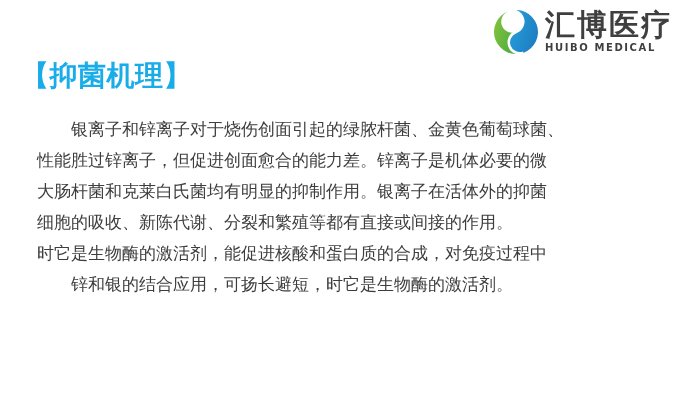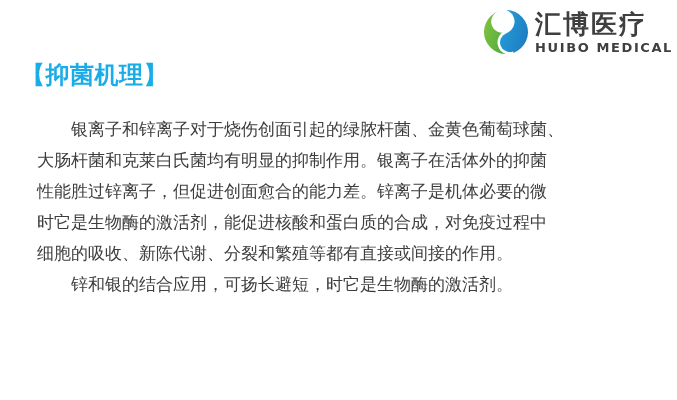--- a/index.html
+++ b/index.html
@@ -28,43 +28,43 @@
     height: 46px;
     margin-right: 5px;
     margin-top: 1px;
   }
   .logo-text {
     display: flex;
     flex-direction: column;
     align-items: flex-start;
   }
   .logo-cn {
-    font-size: 26px;
+    font-size: 30px;
     font-weight: bold;
     color: #3f3f3f;
     letter-spacing: 2px;
     line-height: 33px;
     white-space: nowrap;
   }
   .logo-en {
-    font-size: 13px;
+    font-size: 10px;
     font-weight: bold;
     color: #3f3f3f;
     letter-spacing: 1.6px;
     line-height: 12px;
     margin-top: 1px;
     white-space: nowrap;
   }
   
   .heading {
     position: absolute;
     left: 21px;
     top: 59px;
     margin: 0;
-    font-size: 24px;
+    font-size: 28px;
     font-weight: bold;
     color: #18ace9;
     letter-spacing: 0.5px;
     line-height: 33px;
     white-space: nowrap;
   }
   
   .body-text {
     position: absolute;
     left: 37px;
@@ -106,20 +106,20 @@
     <span class="logo-text">
       <span class="logo-cn">汇博医疗</span>
       <span class="logo-en">HUIBO MEDICAL</span>
     </span>
   </div>
 
   <h1 class="heading">【抑菌机理】</h1>
 
   <div class="body-text">
     <div class="body-line">　　银离子和锌离子对于烧伤创面引起的绿脓杆菌、金黄色葡萄球菌、</div>
+    <div class="body-line">性能胜过锌离子，但促进创面愈合的能力差。锌离子是机体必要的微</div>
     <div class="body-line">大肠杆菌和克莱白氏菌均有明显的抑制作用。银离子在活体外的抑菌</div>
-    <div class="body-line">性能胜过锌离子，但促进创面愈合的能力差。锌离子是机体必要的微</div>
+    <div class="body-line">细胞的吸收、新陈代谢、分裂和繁殖等都有直接或间接的作用。</div>
     <div class="body-line">时它是生物酶的激活剂，能促进核酸和蛋白质的合成，对免疫过程中</div>
-    <div class="body-line">细胞的吸收、新陈代谢、分裂和繁殖等都有直接或间接的作用。</div>
     <div class="body-line">　　锌和银的结合应用，可扬长避短，时它是生物酶的激活剂。</div>
   </div>
 
 </div>
 
 </body></html>

